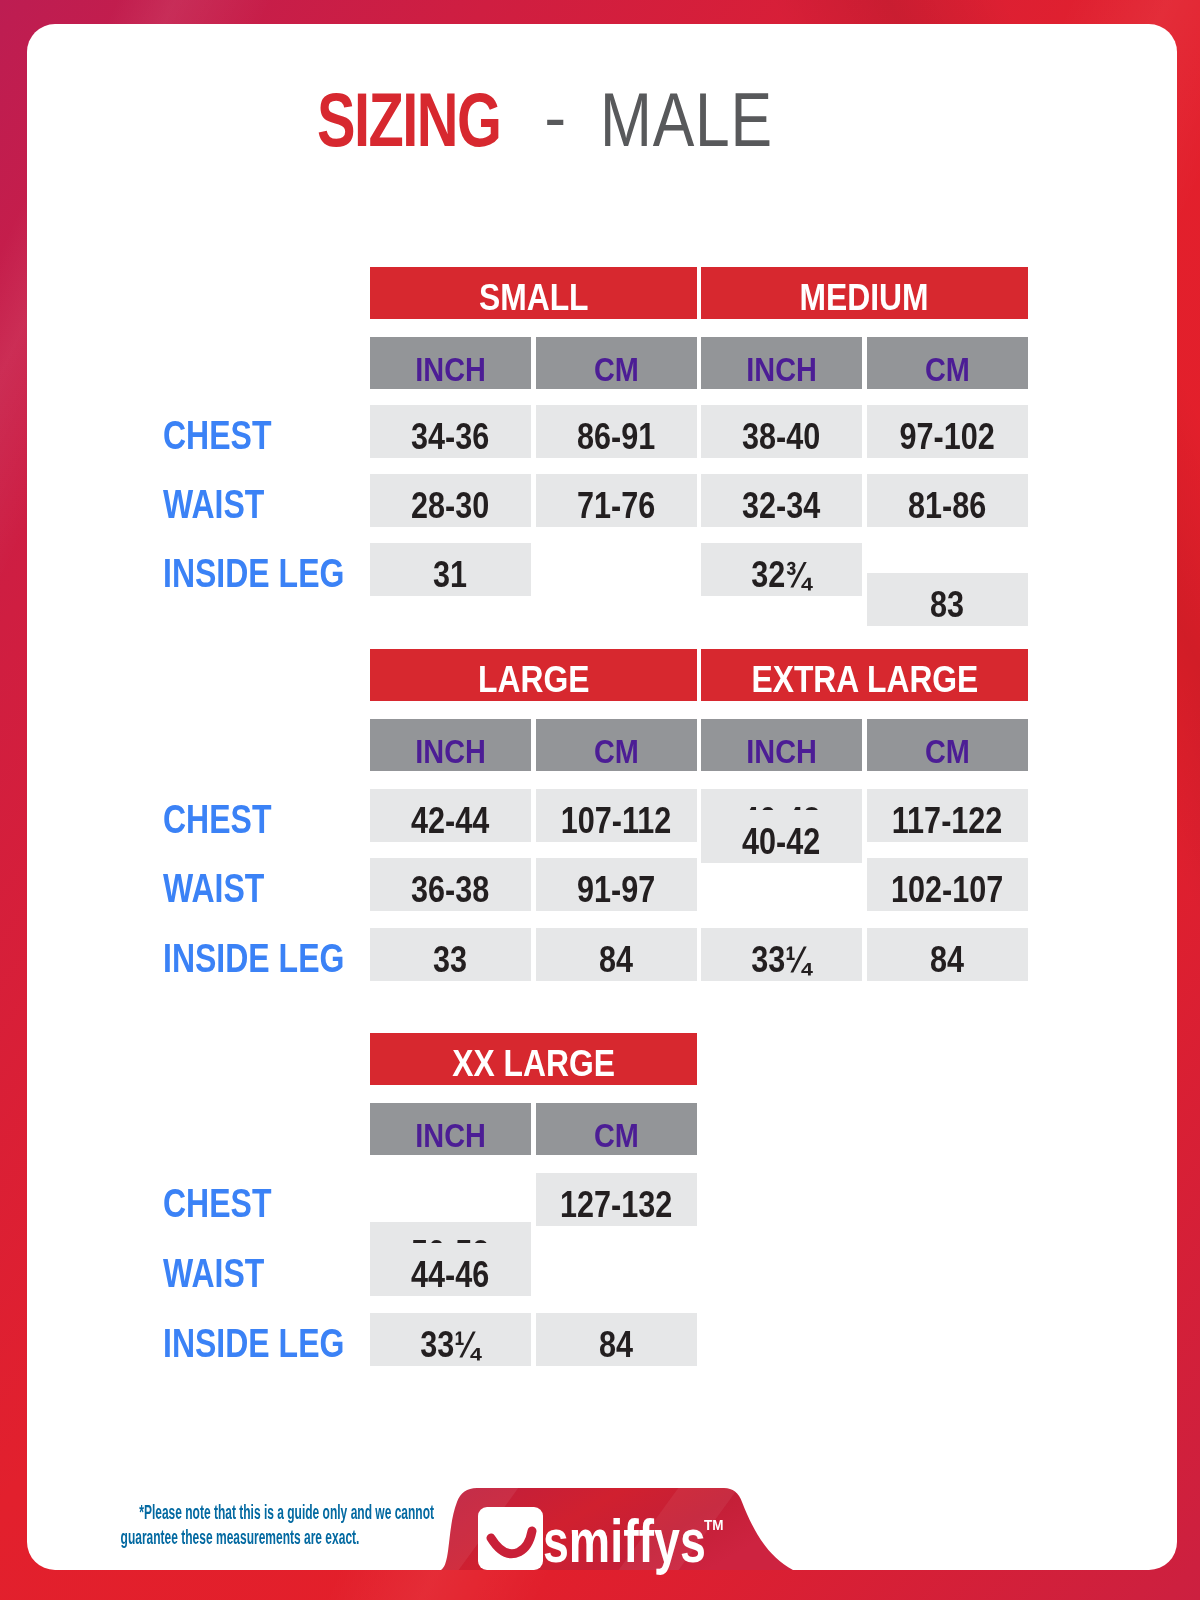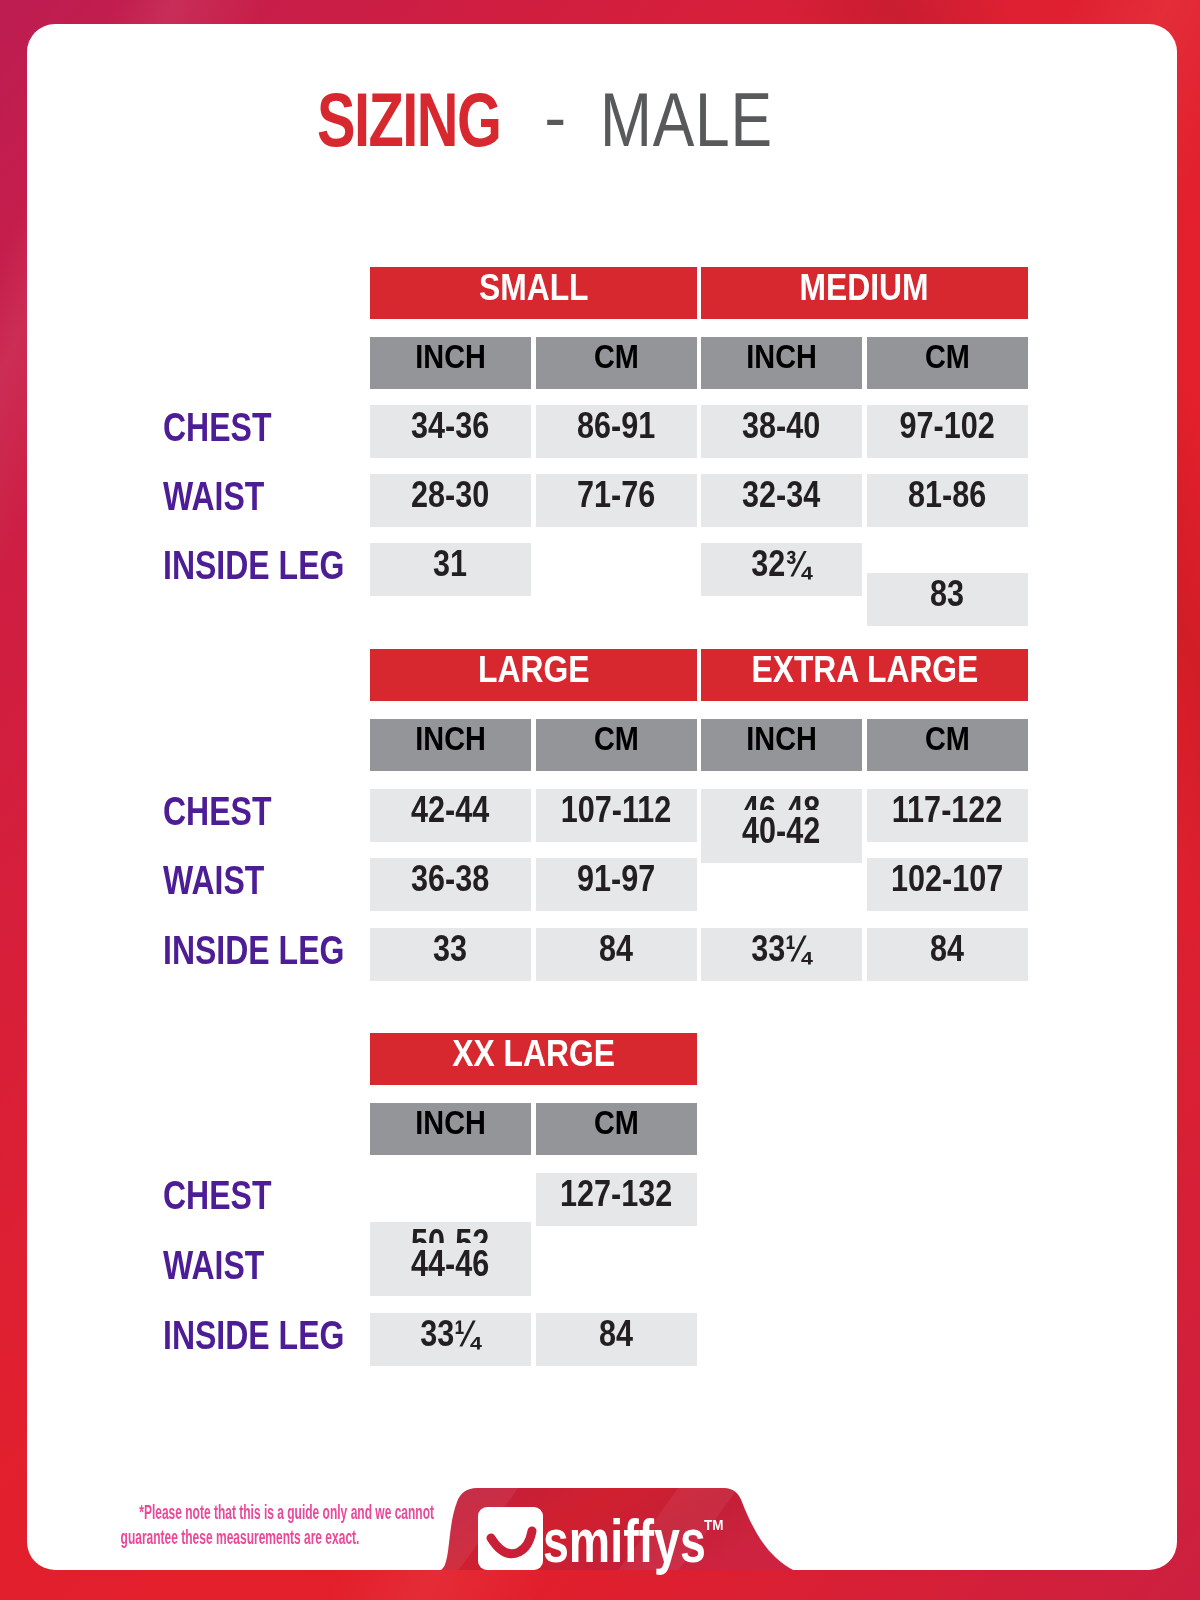--- a/index.html
+++ b/index.html
@@ -17,33 +17,33 @@
   .card{
     position:absolute;left:27px;top:24px;width:1150px;height:1546px;
     background:#ffffff;border-radius:28px;
   }
   
   .title-row{position:absolute;top:58px;left:0;right:124px;text-align:center;line-height:1;white-space:nowrap;}
   .title-primary{display:inline-block;font-size:76px;font-weight:700;letter-spacing:-2px;color:#d7282f;transform:scaleX(.76);}
   .title-sep{display:inline-block;font-size:66px;font-weight:400;color:#58595b;margin:0 10px;vertical-align:6px;}
   .title-secondary{display:inline-block;font-size:76px;font-weight:400;letter-spacing:1px;color:#58595b;transform:scaleX(.82);}
   
-  .abs{position:absolute;display:flex;align-items:flex-start;justify-content:center;}
+  .abs{position:absolute;display:flex;align-items:flex-end;justify-content:center;}
   .size-bar{height:52px;width:327px;background:#d7282f;color:#ffffff;font-size:37px;font-weight:700;}
-  .unit-cell{height:52px;width:161px;background:#939598;color:#000000;font-size:34px;font-weight:700;}
+  .unit-cell{height:52px;width:161px;background:#939598;color:#4c1d95;font-size:34px;font-weight:700;}
   .val-cell{height:53px;width:161px;background:#e6e7e8;color:#231f20;font-size:36px;font-weight:700;}
-  .row-label{height:53px;width:210px;justify-content:flex-start;color:#4c1d95;font-size:40px;font-weight:700;}
+  .row-label{height:53px;width:210px;justify-content:flex-start;color:#3b82f6;font-size:40px;font-weight:700;}
   .c1{left:343px;} .c2{left:509px;} .c3{left:674px;} .c4{left:840px;}
   .b1{left:343px;} .b2{left:674px;}
   .lbl{left:136px;}
   .cond{display:inline-block;transform:scaleX(.85);white-space:nowrap;}
   .row-label .cond{transform:scaleX(.8);transform-origin:left center;}
   .size-bar .cond{transform:scaleX(.86);}
   
-  .footnote{position:absolute;left:14px;top:1476px;width:390px;text-align:center;color:#ec4899;font-size:20px;font-weight:700;line-height:25px;}
+  .footnote{position:absolute;left:14px;top:1476px;width:390px;text-align:center;color:#0369a1;font-size:20px;font-weight:700;line-height:25px;}
   .footnote .cond{transform:scaleX(.6);}
   
   .logo-tab{position:absolute;left:410px;top:1462px;width:360px;height:84px;}
   .logo-icon{position:absolute;left:451px;top:1483px;width:65px;height:63px;background:#ffffff;border-radius:9px;}
   .logo-word{position:absolute;left:516px;top:1488px;color:#ffffff;font-size:62px;font-weight:700;line-height:58px;transform:scaleX(.75);transform-origin:left center;white-space:nowrap;}
   .logo-tm{position:absolute;left:676px;top:1492px;color:#ffffff;font-size:15px;font-weight:700;transform:scaleX(.9);}
 </style>
 </head>
 <body>
 

